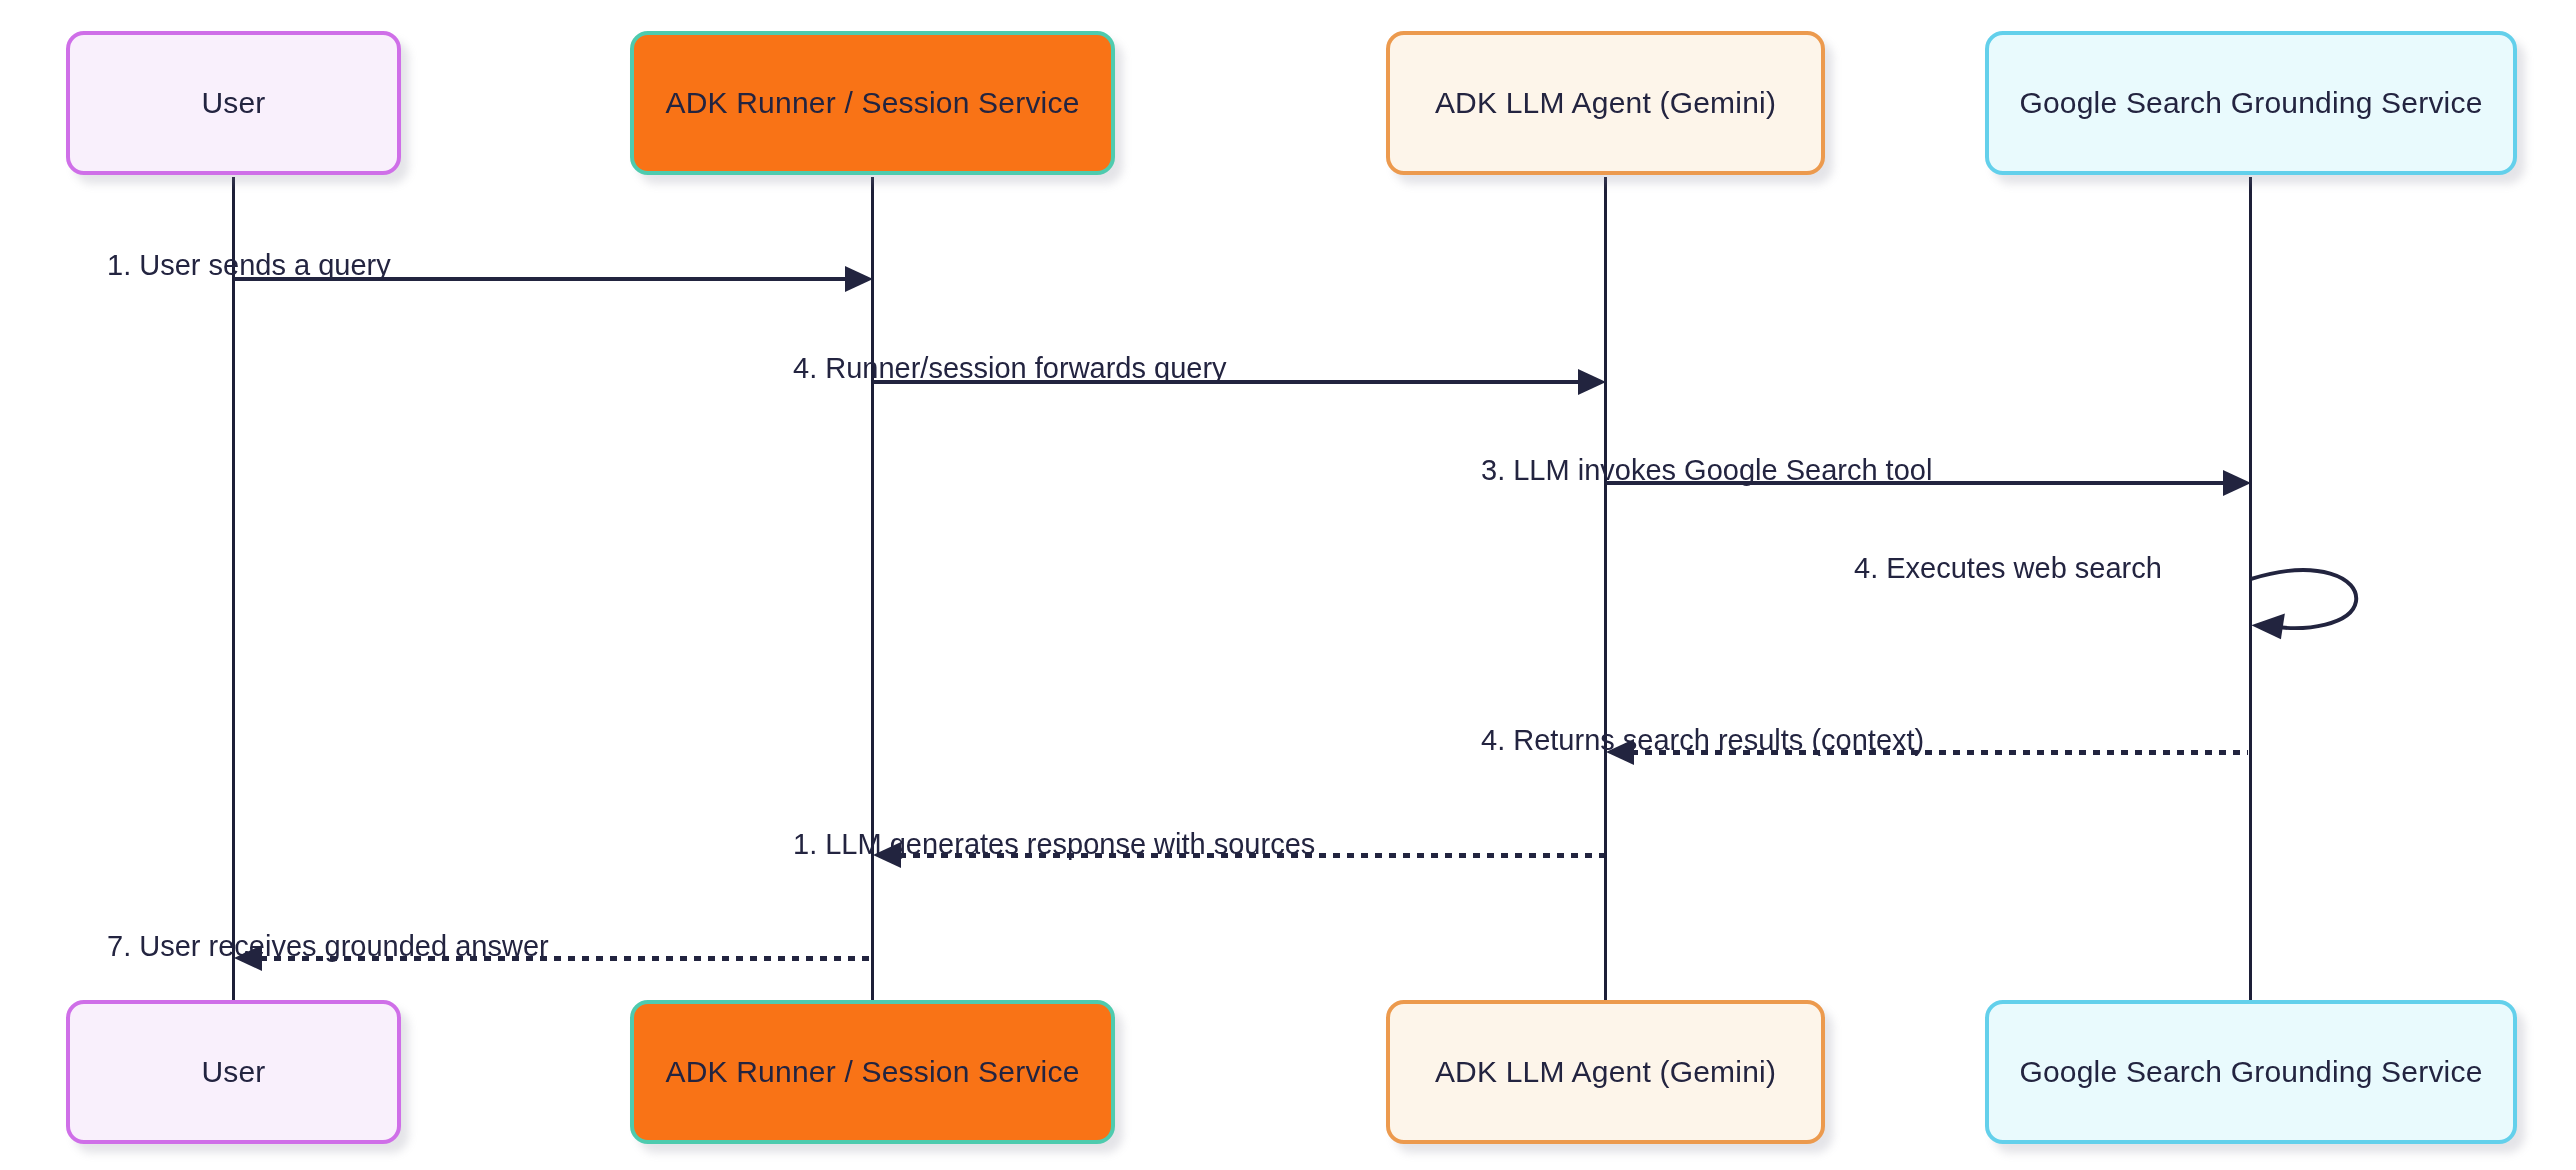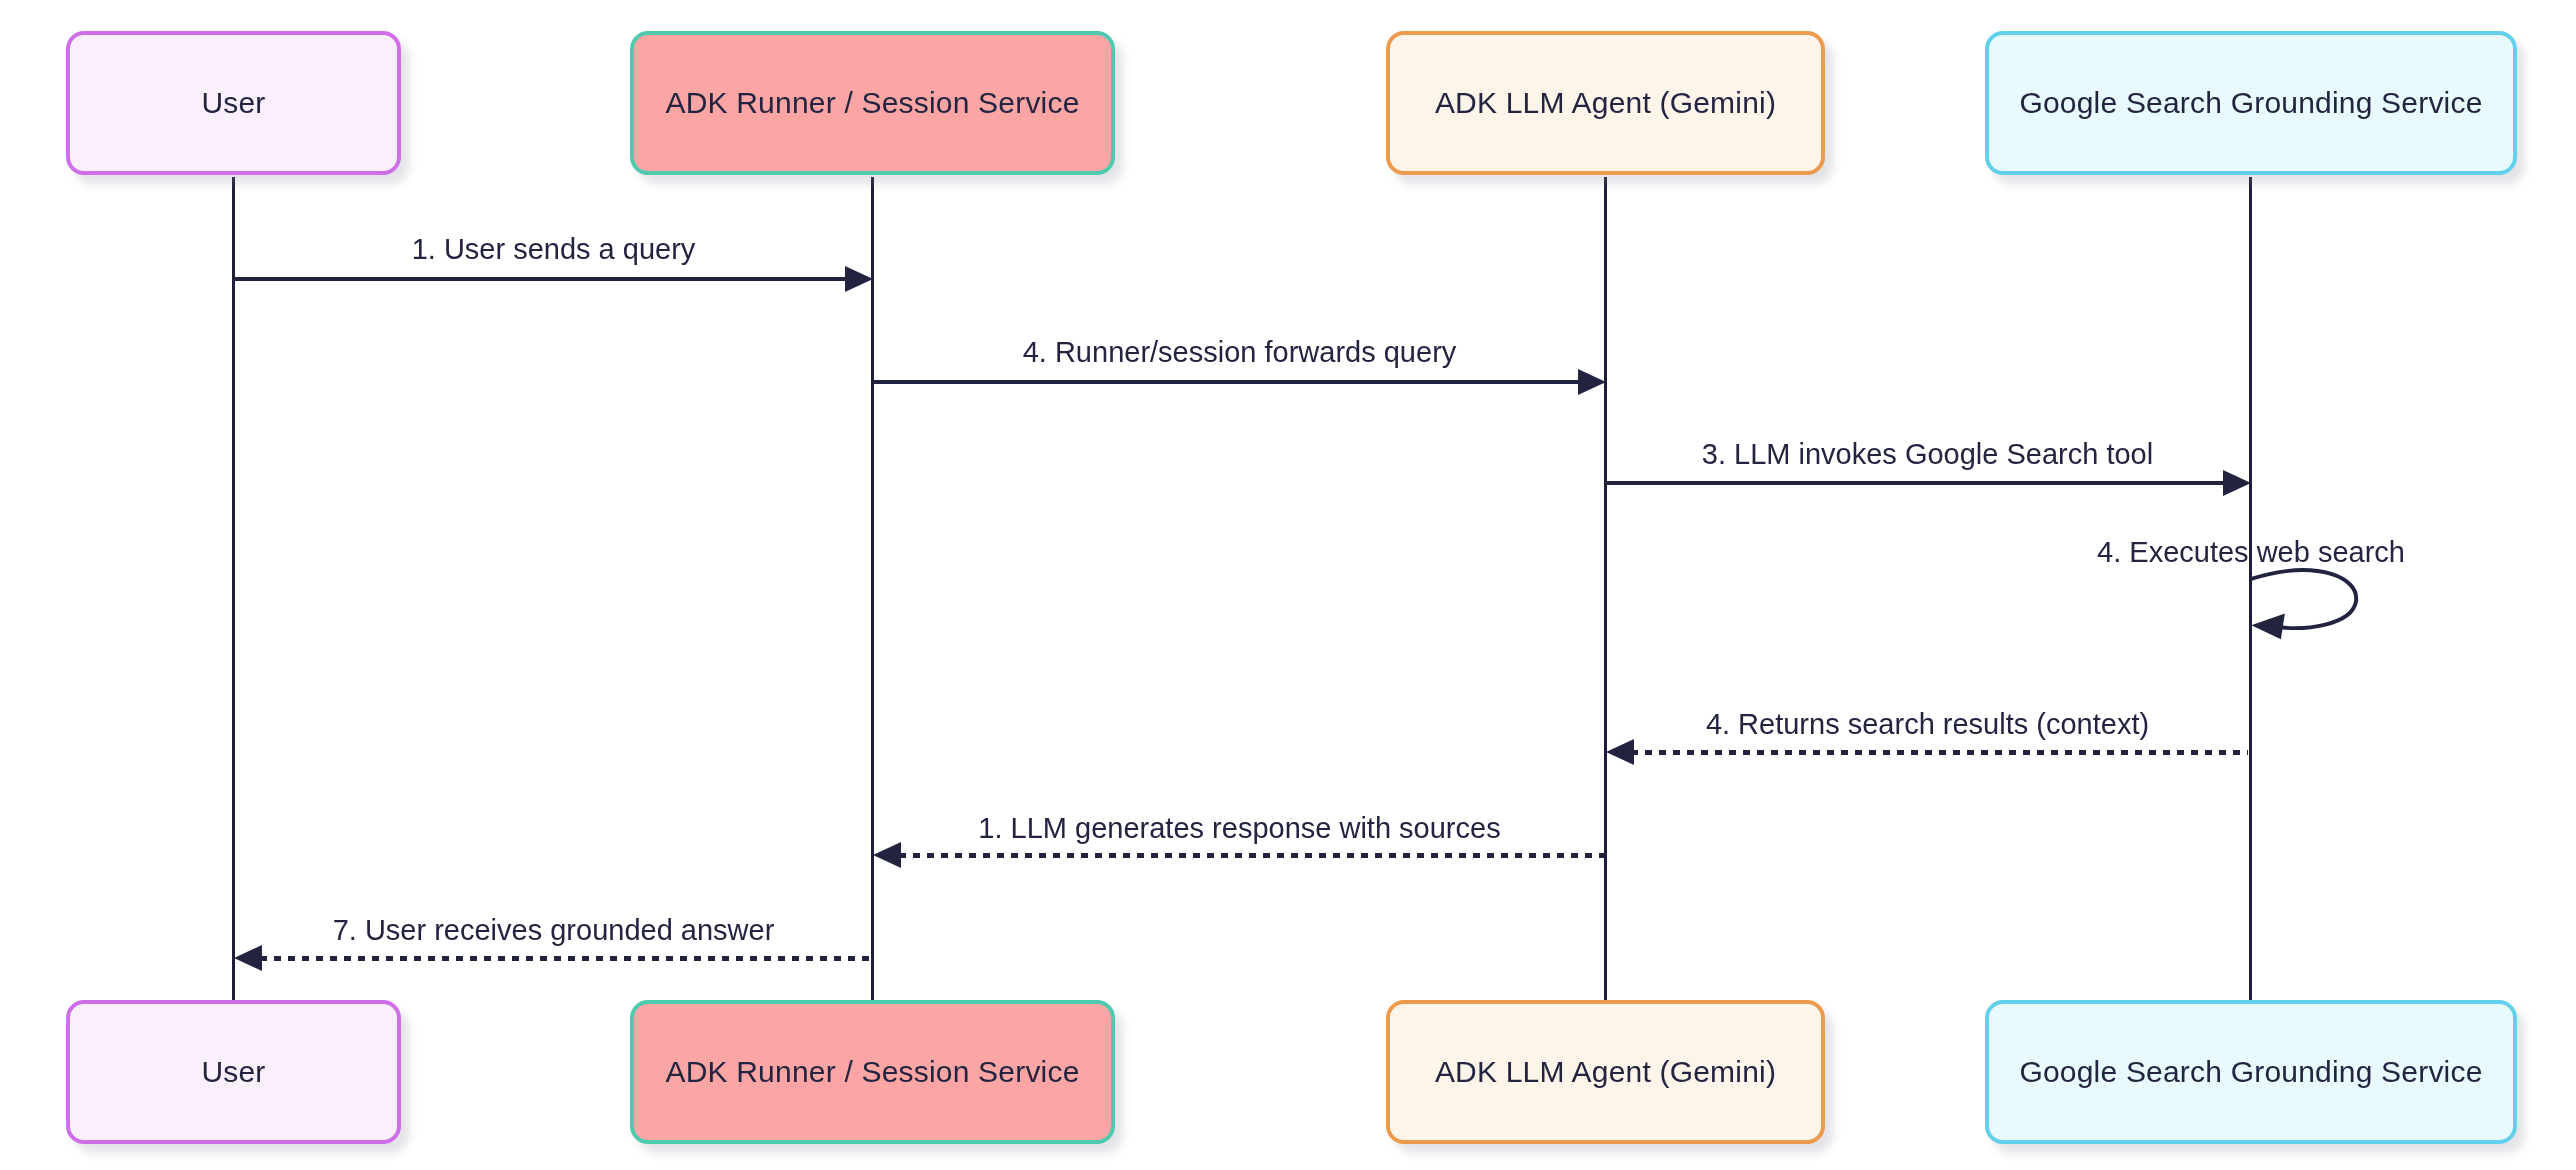--- a/index.html
+++ b/index.html
@@ -29,31 +29,32 @@
     justify-content: center;
     box-shadow: 8px 9px 8px rgba(130,130,150,0.22);
     box-sizing: border-box;
   }
   .actor-label {
     font-size: 30px;
     letter-spacing: 0.2px;
     white-space: nowrap;
   }
   .actor-user   { border-color: #cf6fe8; background: #f9f0fc; }
-  .actor-runner { border-color: #4ecbae; background: #fca5a5; text-align: center; }
+  .actor-runner { border-color: #4ecbae; background: #f97316; text-align: center; }
   .actor-agent  { border-color: #ec9a4e; background: #fdf5ea; }
   .actor-google { border-color: #63d0eb; background: #e9fafd; }
 
   .msg-label {
     position: absolute;
     height: 42px;
     line-height: 42px;
-    text-align: center;
+    text-align: left;
     font-size: 29px;
     white-space: nowrap;
+    margin-top: 16px;
   }
   .msg-line-solid {
     position: absolute;
     height: 4px;
     background: #22243f;
   }
   .msg-line-dotted {
     position: absolute;
     height: 5px;
     background-image: repeating-linear-gradient(90deg, #22243f 0 7px, transparent 7px 14px);

